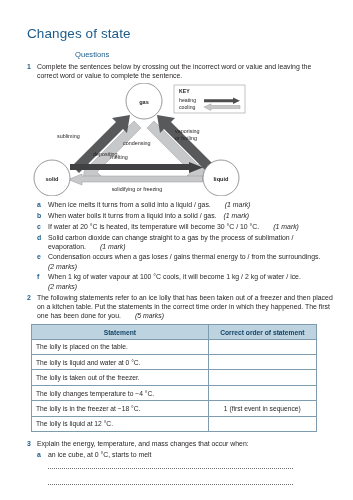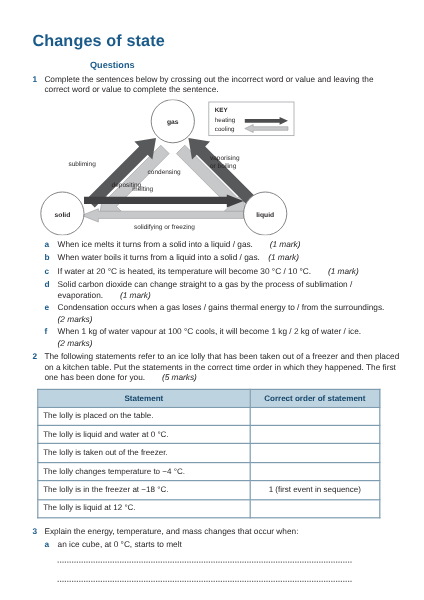--- a/index.html
+++ b/index.html
@@ -20,28 +20,28 @@
     height: 500px;
     box-sizing: border-box;
     padding: 26px 20px 0 27px;
     position: relative;
   }
 
   
   .title {
     color: #1b5b8a;
     font-size: 13.5px;
-    font-weight: bold;
+    font-weight: normal;
     letter-spacing: 0.1px;
     margin: 0 0 9px 0;
   }
   .subhead {
     color: #1b5b8a;
     font-size: 7.6px;
-    font-weight: bold;
+    font-weight: normal;
     margin: 0 0 3px 0;
     padding-left: 48px;
   }
 
   
   .qrow {
     display: flex;
     align-items: flex-start;
     margin-bottom: 1.5px;
   }

